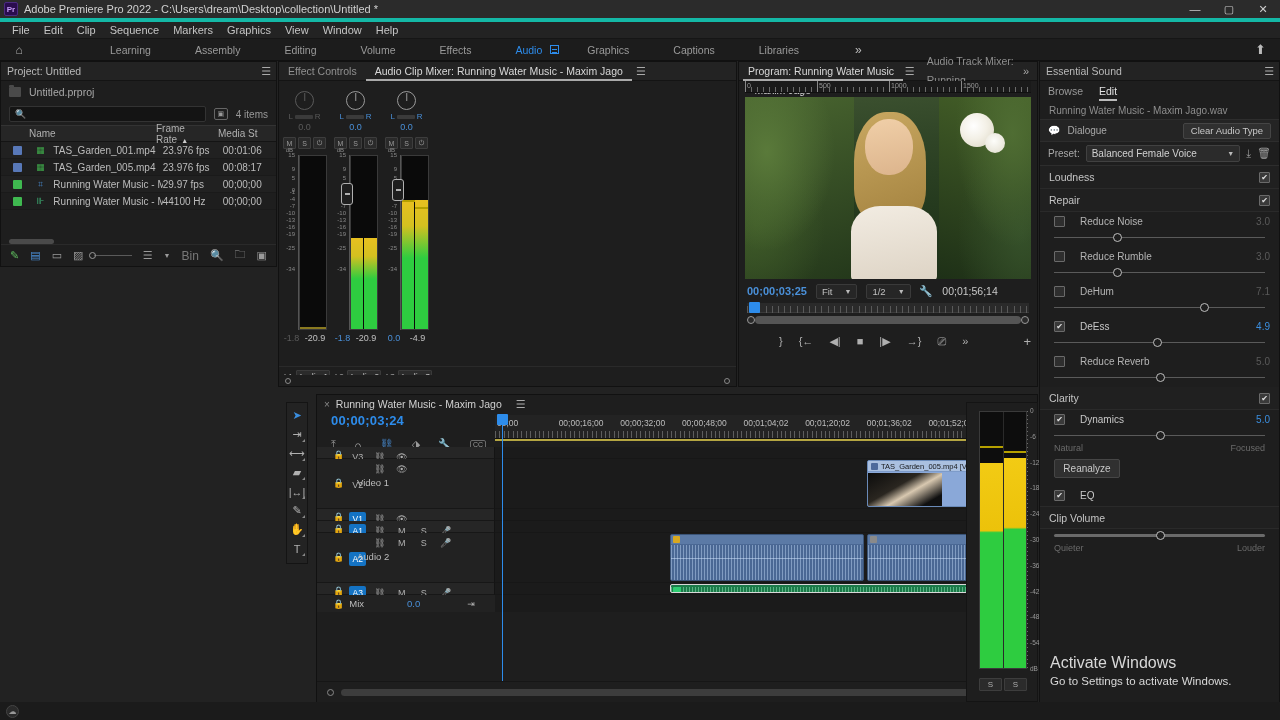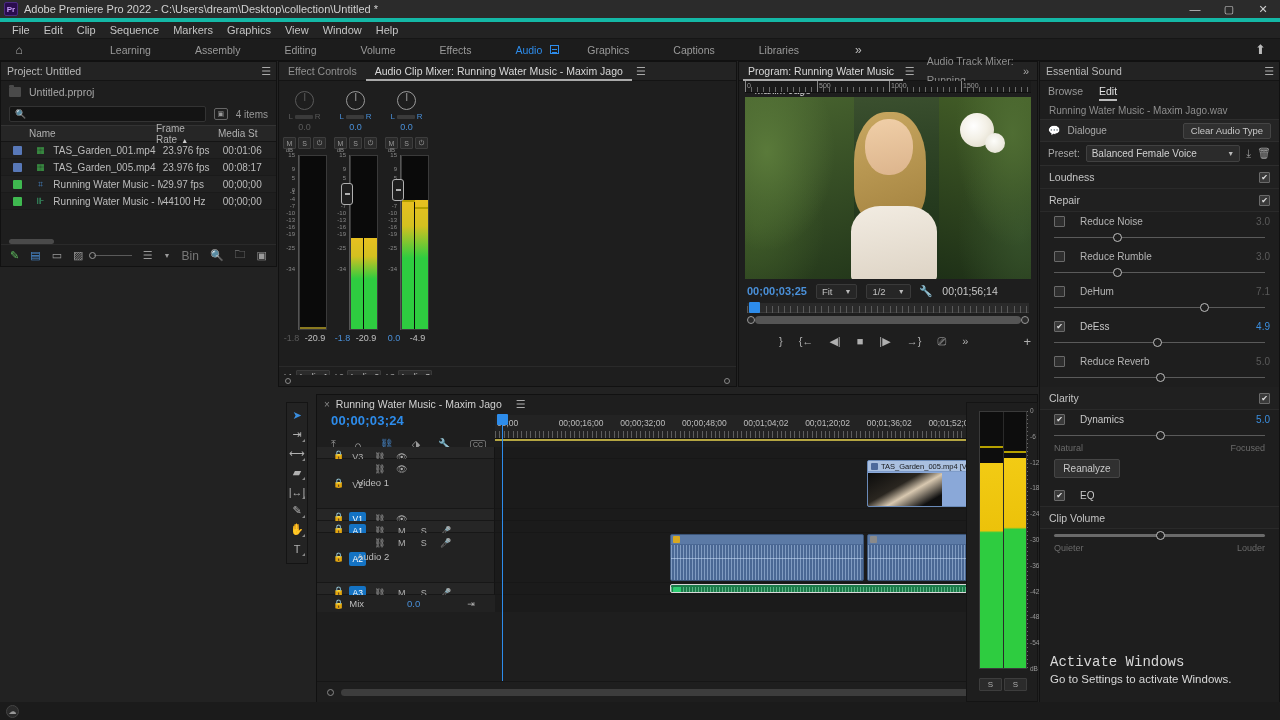--- a/index.html
+++ b/index.html
@@ -394,21 +394,21 @@
   }
   .reanalyze-btn {
     margin: 6px 0 6px 14px; width: 66px; height: 19px; background: #303030;
     border: 1px solid #464646; border-radius: 2px; font-size: 10px;
     color: #c8c8c8; display:flex; align-items:center; justify-content:center;
   }
   .es-watermark {
     position: absolute; left: 10px; top: 592px; width: 220px;
     color: #d8d8d8; pointer-events: none;
   }
-  .wm-title { font-size: 14px; font-family: Liberation Mono, monospace; }
+  .wm-title { font-size: 16px; }
   .wm-sub { font-size: 11.5px; margin-top: 3px; }
   .udemy-wm {
     position: absolute; right: 8px; bottom: 4px; font-size: 13px;
     color: #8a8a8a;
   }
 
   
   .timeline-panel { left: 316px; top: 394px; width: 722px; height: 310px; }
   .tl-hdr { height: 18px; display:flex; align-items:center; padding: 0 7px; gap: 6px; }
   .tl-close { font-size: 10px; color: #888; }

